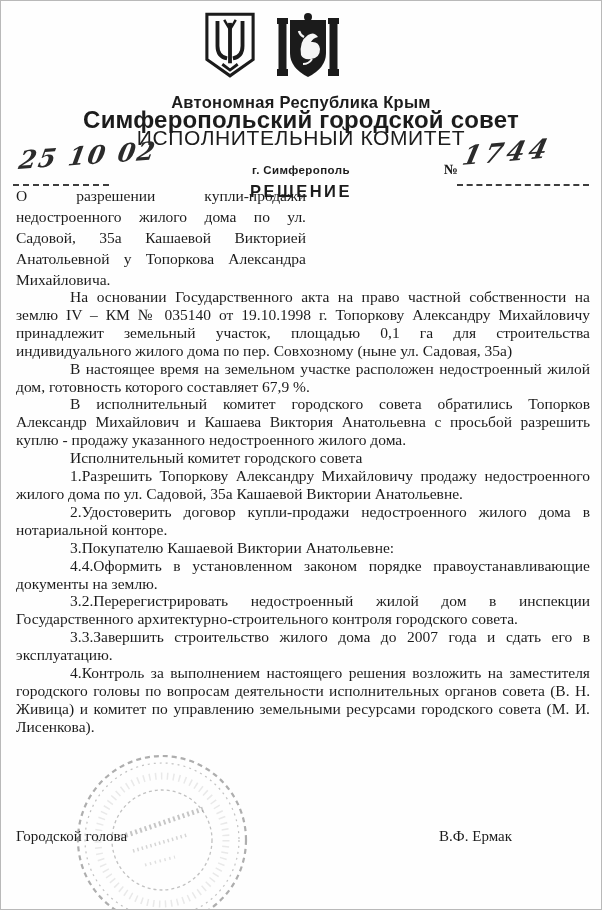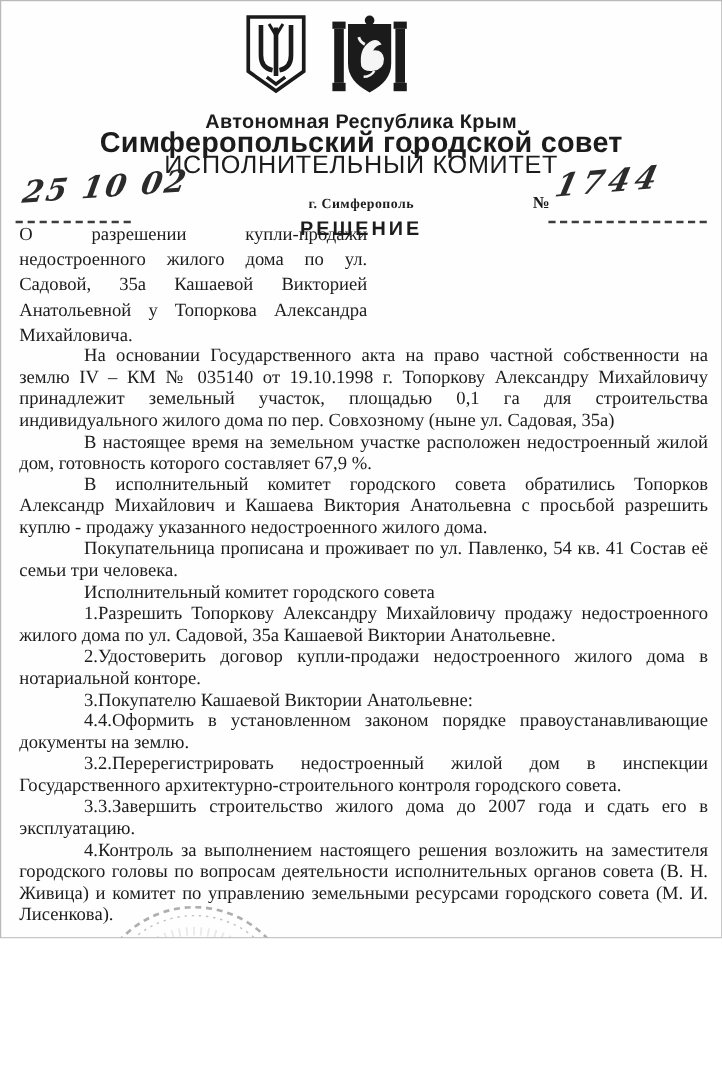--- a/index.html
+++ b/index.html
@@ -1,17 +1,17 @@
 <!DOCTYPE html>
 <html><head>
 <meta charset="utf-8">
 <style>
   html,body{margin:0;padding:0;background:#ffffff;}
   .page{
-    position:relative;width:602px;height:782px;overflow:hidden;
+    position:relative;width:602px;height:910px;overflow:hidden;
     background:#fefefe;box-sizing:border-box;border:1px solid #b9b9b9;
     font-family:"Liberation Serif", serif;color:#1c1c1c;
   }
   
   .emblems{position:absolute;top:10px;left:0;width:100%;display:flex;justify-content:center;gap:20px;transform:translateX(-29px);}
   .emblems svg{display:block;}
   
   .hdr{position:absolute;top:93px;left:0;width:100%;text-align:center;font-family:"Liberation Sans", sans-serif;}
   .hdr .h1{font-size:16.5px;line-height:17px;font-weight:600;letter-spacing:.3px;}
   .hdr .h2{font-size:24px;line-height:18px;font-weight:700;letter-spacing:.2px;}
@@ -21,21 +21,21 @@
   .meta{position:absolute;top:148px;left:0;width:100%;height:46px;}
   .hand{
     font-family:"DejaVu Serif", serif;font-style:italic;font-weight:700;color:#2b2b2b;
     position:absolute;white-space:nowrap;
   }
   .hand.date{left:18px;top:-8px;font-size:25px;transform:rotate(-4deg) skewX(-14deg);letter-spacing:2px;}
   .hand.num{left:462px;top:-12px;font-size:26px;transform:rotate(-5deg) skewX(-18deg);letter-spacing:4px;}
   .dline{position:absolute;left:12px;top:35px;width:96px;border-top:2.5px dashed #3d3d3d;}
   .nline{position:absolute;left:456px;top:35px;width:132px;border-top:2.5px dashed #3d3d3d;}
   .city{position:absolute;left:0;top:15px;width:100%;text-align:center;
-        font-family:Liberation Serif, serif;font-size:11.5px;font-weight:700;letter-spacing:.4px;}
+        font-family:Liberation Sans, sans-serif;font-size:11.5px;font-weight:700;letter-spacing:.4px;}
   .numlab{position:absolute;left:443px;top:13px;font-size:14px;font-weight:700;}
   
   .subject{position:absolute;top:184px;left:15px;width:290px;
            font-size:15.5px;line-height:21px;text-align:justify;}
   
   .docbody{position:absolute;top:287px;left:15px;width:574px;
            font-size:15.5px;line-height:17.9px;text-align:justify;}
   .docbody p{margin:0;}
   .docbody p.ind{text-indent:54px;}
   .docbody p.resolved{font-weight:700;letter-spacing:.5px;}
@@ -91,21 +91,20 @@
     <span class="hand num">1744</span>
     <span class="nline"></span>
   </div>
 
   <div class="subject">О разрешении купли-продажи недостроенного жилого дома по ул. Садовой, 35а Кашаевой Викторией Анатольевной у Топоркова Александра Михайловича.</div>
 
   <div class="docbody">
     <p class="ind">На основании Государственного акта на право частной собственности на землю IV – КМ № 035140 от 19.10.1998 г. Топоркову Александру Михайловичу принадлежит земельный участок, площадью 0,1 га для строительства индивидуального жилого дома по пер. Совхозному (ныне ул. Садовая, 35а)</p>
     <p class="ind">В настоящее время на земельном участке расположен недостроенный жилой дом, готовность которого составляет 67,9 %.</p>
     <p class="ind">В исполнительный комитет городского совета обратились Топорков Александр Михайлович и Кашаева Виктория Анатольевна с просьбой разрешить куплю - продажу указанного недостроенного жилого дома.</p>
-    <p class="ind">Покупательница прописана и проживает по ул. Павленко, 54 кв. 41 Состав её семьи три человека.</p>
     <p class="ind">Исполнительный комитет городского совета</p>
     <p class="ind">1.Разрешить Топоркову Александру Михайловичу продажу недостроенного жилого дома по ул. Садовой, 35а Кашаевой Виктории Анатольевне.</p>
     <p class="ind">2.Удостоверить договор купли-продажи недостроенного жилого дома в нотариальной конторе.</p>
     <p class="ind">3.Покупателю Кашаевой Виктории Анатольевне:</p>
     <p class="ind">4.4.Оформить в установленном законом порядке правоустанавливающие документы на землю.</p>
     <p class="ind">3.2.Перерегистрировать недостроенный жилой дом в инспекции Государственного архитектурно-строительного контроля городского совета.</p>
     <p class="ind">3.3.Завершить строительство жилого дома до 2007 года и сдать его в эксплуатацию.</p>
     <p class="ind">4.Контроль за выполнением настоящего решения возложить на заместителя городского головы по вопросам деятельности исполнительных органов совета (В. Н. Живица) и комитет по управлению земельными ресурсами городского совета (М. И. Лисенкова).</p>
   </div>
 

